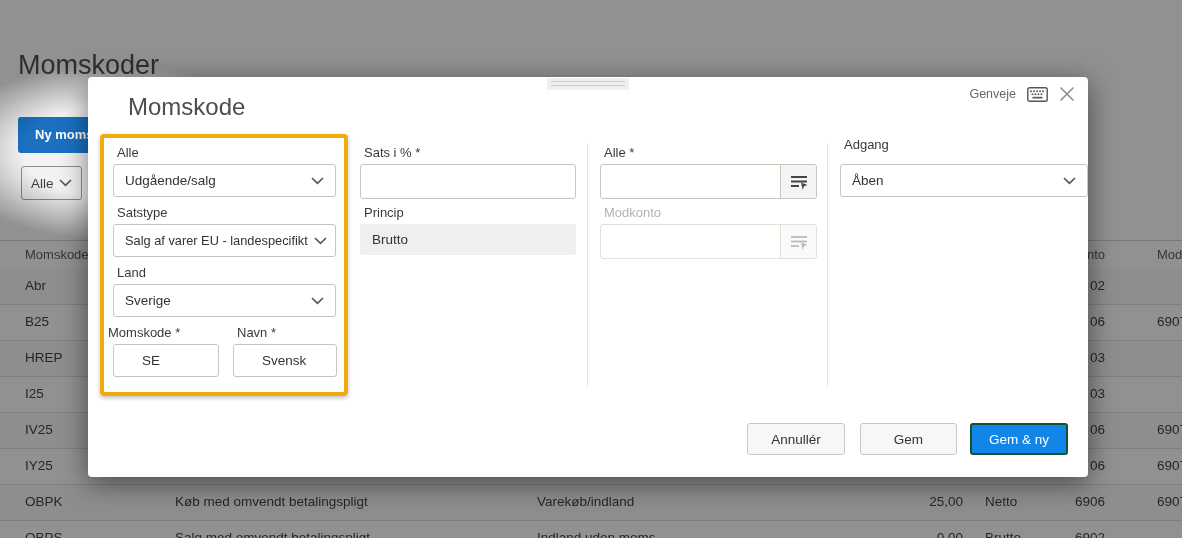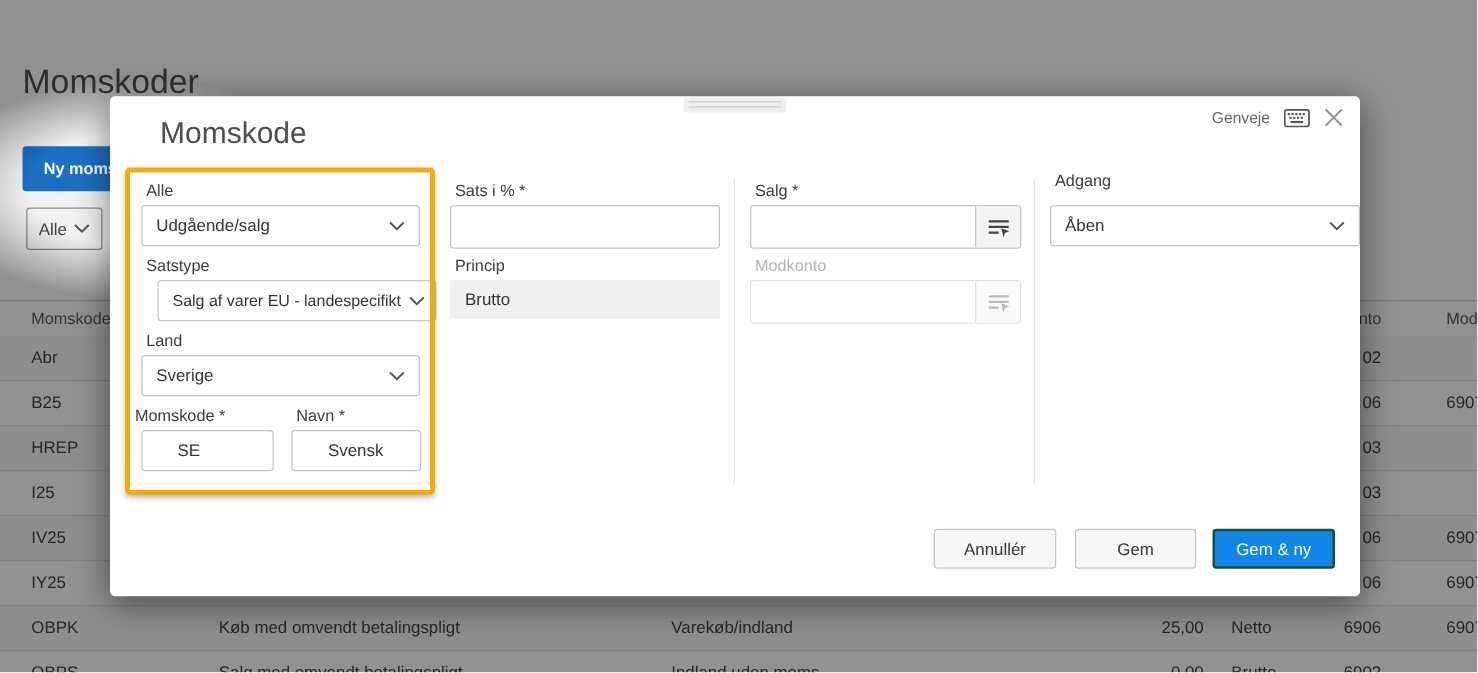--- a/index.html
+++ b/index.html
@@ -215,21 +215,21 @@
     <div class="fauxselect" style="left:25px;top:87px;width:223px;">
       <span>Udgående/salg</span>
       <span class="icon-btn">
         <svg width="13" height="8" viewBox="0 0 13 8">
             <path d="M1 1 L6.5 6.3 L12 1" fill="none" stroke="#555" stroke-width="1.6"></path>
           </svg>
       </span>
     </div>
 
     <div class="flabel" style="left:29px;top:128px;">Satstype</div>
-    <div class="fauxselect" style="left:38px;top:147px;width:223px;padding-right:8px;">
+    <div class="fauxselect" style="left:25px;top:147px;width:223px;padding-right:8px;">
       <span style="font-size:12.8px;">Salg af varer EU - landespecifikt</span>
       <span class="icon-btn">
         <svg width="13" height="8" viewBox="0 0 13 8">
             <path d="M1 1 L6.5 6.3 L12 1" fill="none" stroke="#555" stroke-width="1.6"></path>
           </svg>
       </span>
     </div>
 
     <div class="flabel" style="left:29px;top:188px;">Land</div>
     <div class="fauxselect" style="left:25px;top:207px;width:223px;">
@@ -248,21 +248,21 @@
 
     <div class="annotation"></div>
 
     <div class="flabel" style="left:276px;top:68px;">Sats i % *</div>
     <input class="tinput" style="left: 272px; top: 87px; width: 216px; height: 35px;" value="">
     <div class="flabel" style="left:276px;top:128px;">Princip</div>
     <div class="readonly-box" style="left:272px;top:147px;width:216px;">Brutto</div>
 
     <div class="vdivider" style="left:499px;"></div>
 
-    <div class="flabel" style="left:516px;top:68px;">Salg *</div>
+    <div class="flabel" style="left:516px;top:68px;">Alle *</div>
     <div class="input-group" style="left:512px;top:87px;width:217px;">
       <input value="" style="">
       <span class="lookup">
         <svg width="18" height="16" viewBox="0 0 18 16">
           <g stroke="#444" stroke-width="1.8">
               <path d="M1 3 H17"></path>
               <path d="M1 7.5 H17"></path>
               <path d="M1 12 H9"></path>
             </g>
           <path d="M11 8.5 L17.5 11 L14 12.3 L12.8 16 Z" fill="#444"></path>

